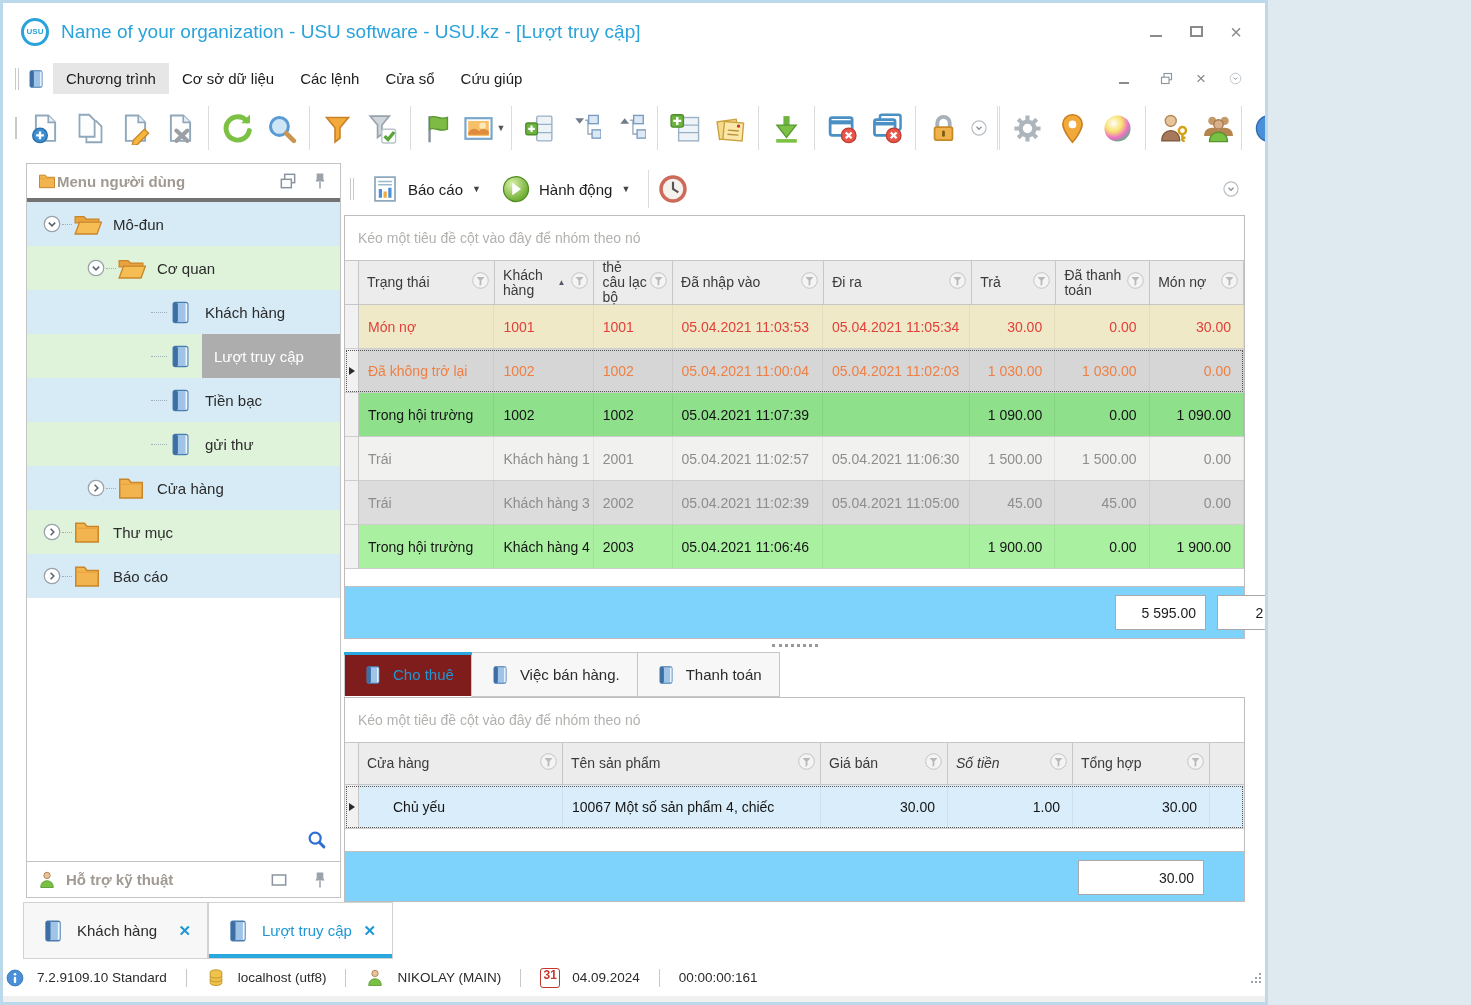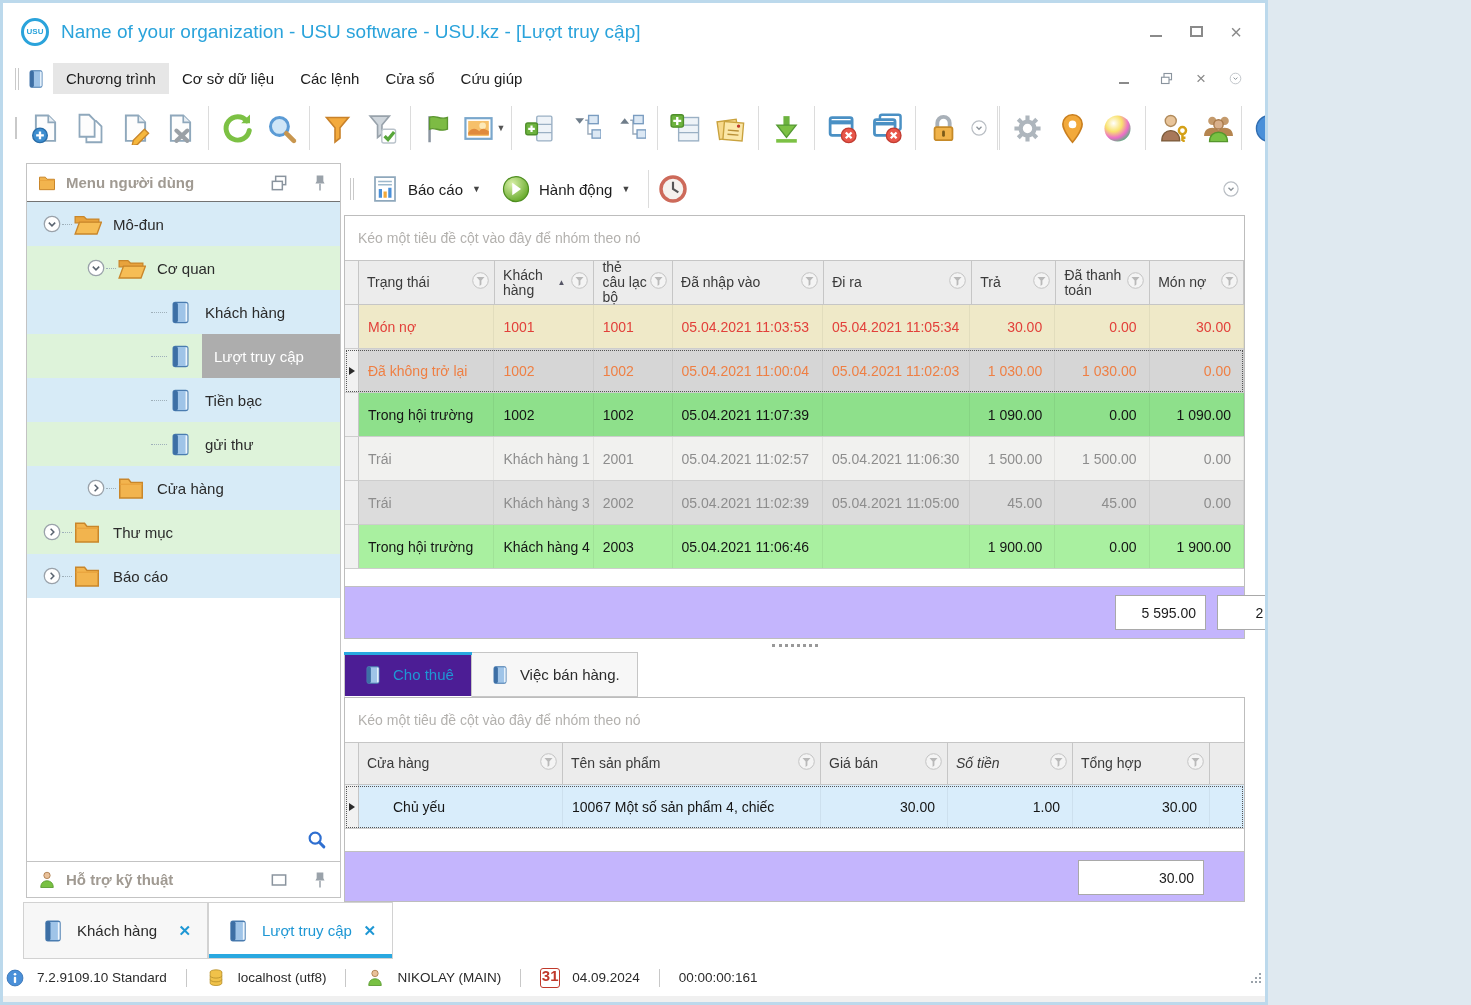--- a/index.html
+++ b/index.html
@@ -34,21 +34,21 @@
   .tsep{width:1px;height:44px;background:#dcdcdc;margin:0 5px;flex:0 0 auto;}
   .tsep.dbl{border-left:1px solid #dcdcdc;width:3px;background:transparent;border-right:1px solid #dcdcdc;}
   .tcaret{font-size:9px;color:#555;margin-left:2px;}
   .push{margin-left:auto;}
 
   
   .content{position:absolute;top:156px;left:0;right:0;height:743px;display:flex;padding:4px 20px 0 23px;background:#fff;}
 
   
   .sidebar{width:315px;flex:0 0 auto;height:735px;border:1px solid #c3c3c3;display:flex;flex-direction:column;background:#fff;}
-  .side-head{height:38px;flex:0 0 auto;display:flex;align-items:center;gap:9px;padding:0 10px;border-bottom:1px solid #737373;justify-content:center;}
+  .side-head{height:38px;flex:0 0 auto;display:flex;align-items:center;padding:0 10px;border-bottom:4px solid #737373;justify-content:center;}
   .side-head .icon svg{width:20px;height:20px;}
   .side-title{font-size:15px;font-weight:bold;color:#a09a92;flex:1;white-space:nowrap;}
   .tree{flex:0 0 auto;}
   .trow{height:44px;display:flex;align-items:center;font-size:15px;color:#2b2b2b;position:relative;}
   .trow.blue{background:#d7ebf7;}
   .trow.green{background:#def3da;}
   .expander{width:20px;height:20px;flex:0 0 auto;}
   .expander svg{width:20px;height:20px;}
   .dotline{width:10px;border-top:1px dotted #9fb0ba;flex:0 0 auto;}
   .ticon{flex:0 0 auto;display:flex;}
@@ -94,51 +94,51 @@
   .grow.focused{outline:1px dotted #555;outline-offset:-2px;}
   .debt{background:#efe9c8;}           .debt .cell{color:#e2403a;}
   .no-return{background:#d6d6d6;}      .no-return .cell{color:#ef7f43;}
   .in-hall{background:#8ee08b;}        .in-hall .cell{color:#151515;}
   .left-light{background:#f1f1ef;}     .left-light .cell{color:#8d8d8d;}
   .left-dark{background:#dcdcdc;}      .left-dark .cell{color:#8d8d8d;}
   .in-hall-light{background:#a9f0a0;}  .in-hall-light .cell{color:#151515;}
   .selected-blue{background:#d9edfb;}  .selected-blue .cell{color:#151515;}
   #grid-detail .grow .cell:nth-child(2){padding-left:34px;}
   .gfill{flex:1;}
-  .summary{position:relative;flex:0 0 52px;border-top:1px solid #c0c0c0;background:#c4b5fd;}
+  .summary{position:relative;flex:0 0 52px;border-top:1px solid #c0c0c0;background:#7dd3fc;}
   #grid-detail .summary{flex:0 0 50px;}
   .sumbox{position:absolute;top:8px;height:35px;border:1px solid #a9a9a9;background:#fff;display:flex;align-items:center;justify-content:flex-end;padding-right:9px;font-size:14px;color:#1c1c1c;}
 
   .splitter{height:13px;flex:0 0 auto;display:flex;align-items:center;justify-content:center;}
   .splitter .dots{width:46px;border-top:3px dotted #999;}
 
   .btabs{display:flex;height:45px;flex:0 0 auto;}
   .btab{display:flex;align-items:center;gap:9px;padding:0 17px;border:1px solid #c6c6c6;border-left-width:0;background:#f7f7f7;font-size:15px;color:#2b2b2b;position:relative;white-space:nowrap;}
   .btab:first-child{border-left-width:1px;}
   .btab svg{width:22px;height:22px;}
-  .btab.active{background:#4c1d95;color:#1e97d4;border-bottom-color:#fff;}
+  .btab.active{background:#7f1d1d;color:#1e97d4;border-bottom-color:#fff;}
   .btab.active::before{content:'';position:absolute;top:-1px;left:-1px;right:-1px;height:3px;background:#29a8e0;}
   .bottom-panel{flex:1;margin-top:0;}
 
   
   .doctabs{position:absolute;top:899px;left:20px;height:57px;display:flex;}
   .dtab{width:185px;display:flex;align-items:center;gap:11px;padding:0 16px;border:1px solid #d2d2d2;background:#f7f7f7;font-size:15px;color:#2b2b2b;position:relative;}
   .dtab svg{width:26px;height:26px;}
   .dtab .dx{margin-left:auto;color:#1e97d4;font-weight:bold;font-size:15px;}
   .dtab.active{background:#fff;color:#1e97d4;}
   .dtab.active::after{content:'';position:absolute;left:0;right:0;bottom:0;height:4px;background:#29a8e0;}
 
   
   .statusbar{position:absolute;top:956px;left:0;right:0;height:37px;display:flex;align-items:center;padding:0 2px;font-size:13.5px;color:#2b2b2b;background:#fff;}
   .sitem{display:flex;align-items:center;gap:12px;white-space:nowrap;}
   .sitem svg{width:20px;height:20px;}
   .ssep{width:1px;height:18px;background:#c8c8c8;margin:0 19px;}
   .cal{width:20px;height:20px;border:1px solid #c0392b;border-radius:3px;background:#fff;overflow:hidden;flex:0 0 auto;}
   .cal-top{height:5px;background:#d9534f;}
-  .cal-day{display:block;text-align:center;font-size:15px;font-weight:bold;color:#c0392b;line-height:13px;}
+  .cal-day{display:block;text-align:center;font-size:12px;font-weight:bold;color:#c0392b;line-height:13px;}
   .sgrip{margin-left:auto;}
   .sgrip svg{width:14px;height:14px;}
   .bottom-strip{position:absolute;top:993px;left:0;right:0;height:6px;background:#f0f0f0;}
   .icon{display:inline-flex;}
 </style>
 </head>
 <body>
 
 <div class="window">
 
@@ -801,20 +801,30 @@
           <div class="btab">
             <span class="icon ">
               <svg viewBox="0 0 24 24">
                 <rect x="5.5" y="3" width="13" height="18" rx="1.8" fill="#9fc4e8" stroke="#4a7cb0" stroke-width="1.2"></rect>
                 <rect x="5.5" y="3" width="4.2" height="18" rx="1.8" fill="#3d6fa5"></rect>
                 <rect x="16.5" y="4" width="1.6" height="16" fill="#eef6fd"></rect>
               </svg>
             </span>
             <span>Việc bán hàng.</span>
           </div>
+          <div class="btab">
+            <span class="icon ">
+              <svg viewBox="0 0 24 24">
+                <rect x="5.5" y="3" width="13" height="18" rx="1.8" fill="#9fc4e8" stroke="#4a7cb0" stroke-width="1.2"></rect>
+                <rect x="5.5" y="3" width="4.2" height="18" rx="1.8" fill="#3d6fa5"></rect>
+                <rect x="16.5" y="4" width="1.6" height="16" fill="#eef6fd"></rect>
+              </svg>
+            </span>
+            <span>Thanh toán</span>
+          </div>
         </div>
 
       <div class="grid-panel bottom-panel" id="grid-detail">
         <div class="group-hint">Kéo một tiêu đề cột vào đây để nhóm theo nó</div>
         <div class="ghead">
             <div class="hind"></div>
             <div class="hcell" style="width:204px;">
               <span class="hlab">Cửa hàng</span>
               <span class="ficon"><svg viewBox="0 0 17 17">
                   <circle cx="8.5" cy="8.5" r="7.8" fill="#f4f4f4" stroke="#c3c3c3"></circle>

